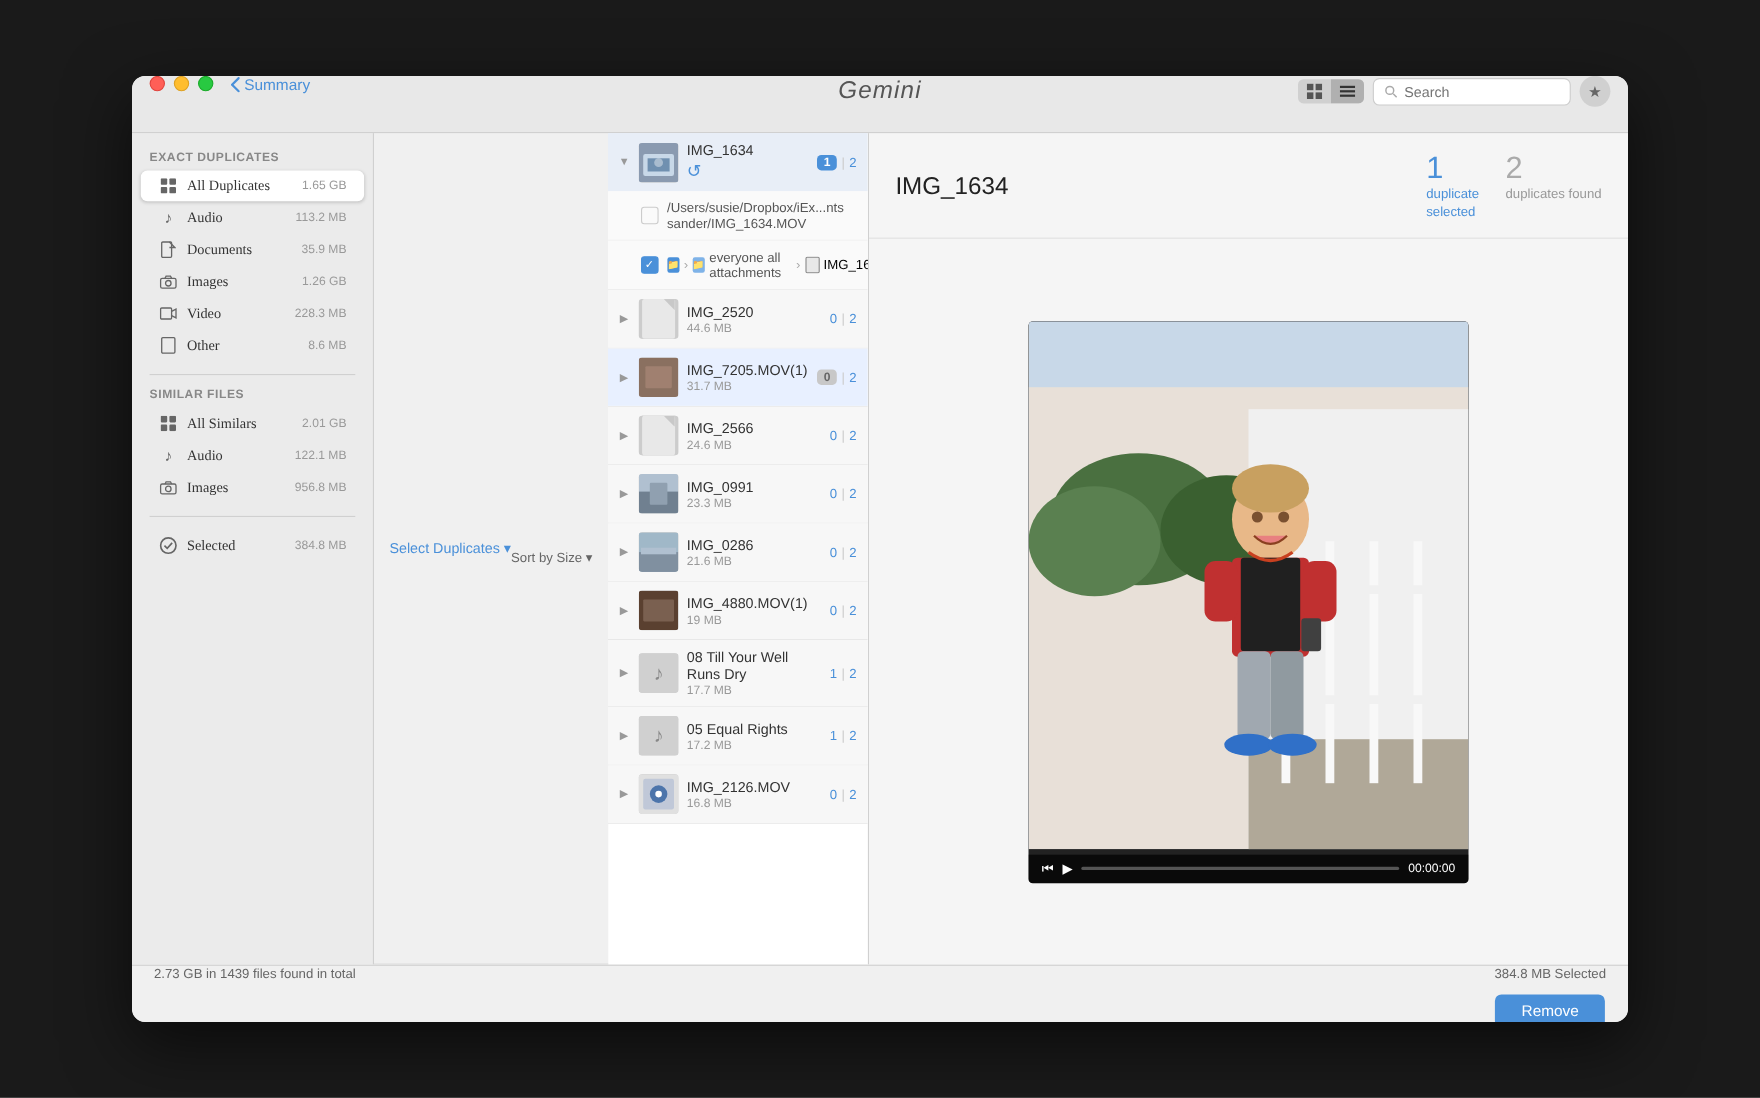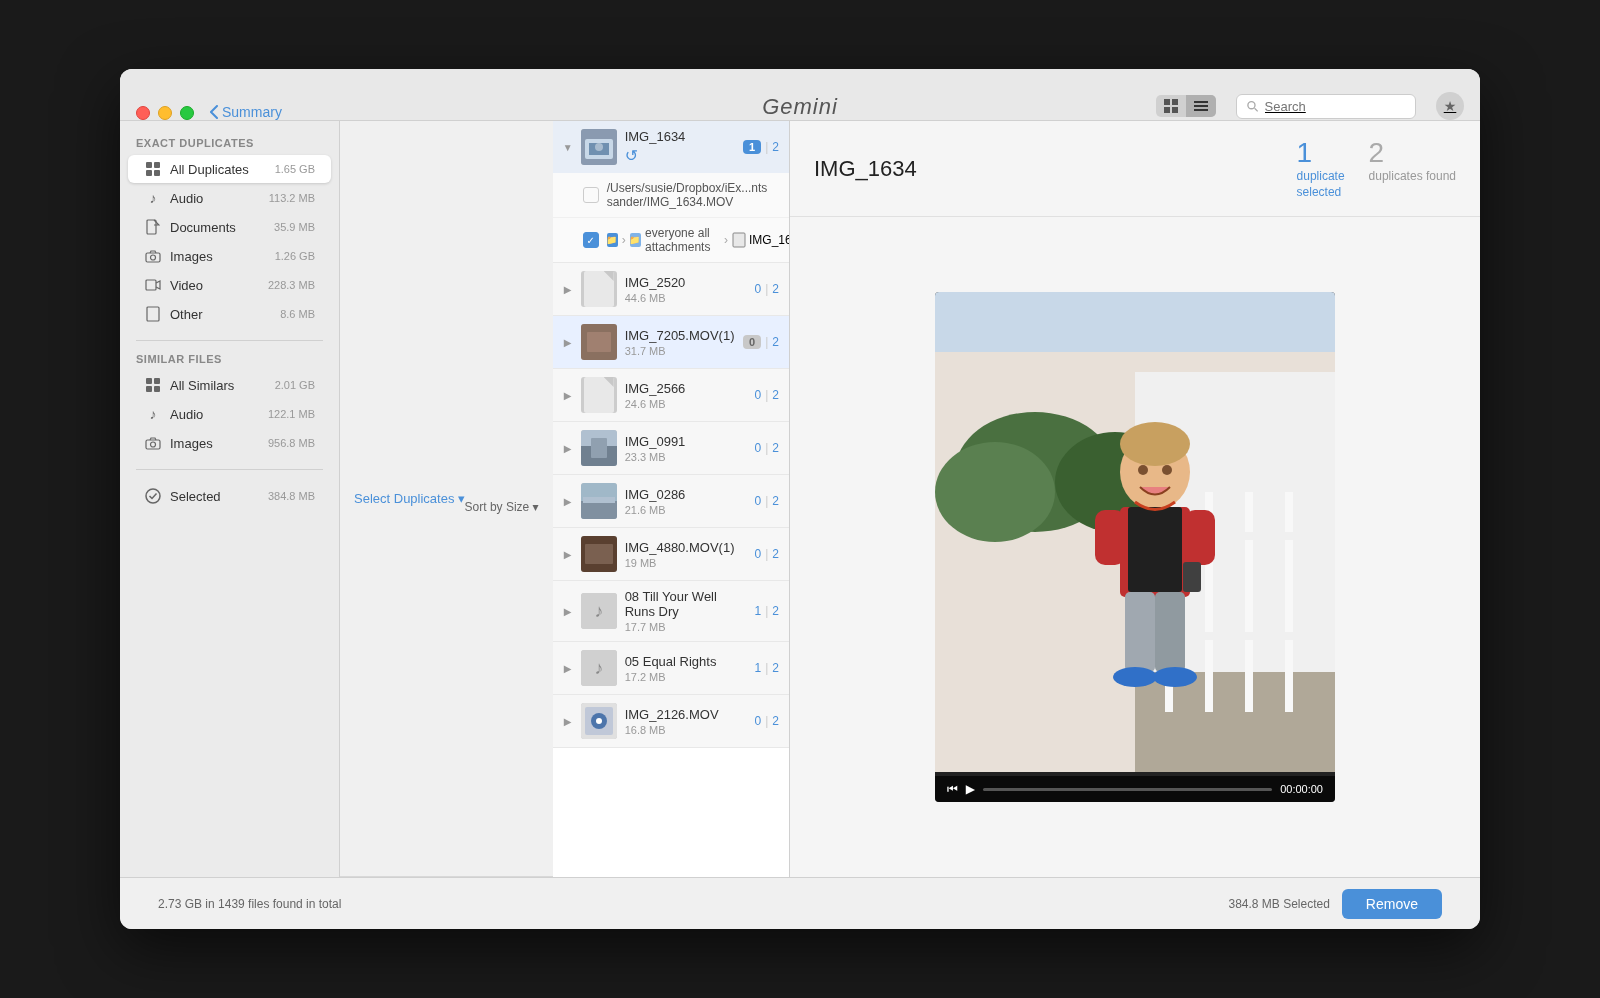--- a/index.html
+++ b/index.html
@@ -20,21 +20,21 @@
       box-shadow: 0 20px 60px rgba(0,0,0,0.6);
       display: flex;
       flex-direction: column;
     }
     
     .titlebar {
       height: 52px;
       background: #e8e8e8;
       border-bottom: 1px solid #d0d0d0;
       display: flex;
-      align-items: flex-end;
+      align-items: flex-start;
       padding: 0 16px;
       flex-shrink: 0;
       position: relative;
     }
     .traffic-lights {
       display: flex;
       gap: 8px;
       align-items: center;
     }
     .traffic-light {
@@ -68,22 +68,21 @@
       font-size: 22px;
       font-weight: 300;
       color: #555;
       letter-spacing: 1px;
       font-style: italic;
     }
     .titlebar-right {
       margin-left: auto;
       display: flex;
       align-items: center;
-      gap: 20px;
-      text-decoration: underline;
+      gap: 8px;
     }
     .view-toggle {
       display: flex;
       background: #d0d0d0;
       border-radius: 5px;
       overflow: hidden;
     }
     .view-btn {
       padding: 4px 8px;
       cursor: pointer;
@@ -163,20 +162,21 @@
       font-size: 14px;
       display: flex;
       align-items: center;
       justify-content: center;
       flex-shrink: 0;
     }
     .sidebar-label {
       font-size: 13px;
       color: #333;
       flex: 1;
+      font-family: Liberation Serif, serif;
     }
     .sidebar-size {
       font-size: 11px;
       color: #999;
     }
     .sidebar-divider {
       height: 1px;
       background: #d0d0d0;
       margin: 12px 16px;
     }
@@ -408,33 +408,33 @@
     .time-display {
       color: #fff;
       font-size: 11px;
     }
     
     .bottom-bar {
       height: 52px;
       background: #f0f0f0;
       border-top: 1px solid #d0d0d0;
       display: flex;
-      align-items: center;
-      padding: 0 38px;
+      padding: 0 20px;
       justify-content: space-between;
       flex-shrink: 0;
     }
     .bottom-info {
       font-size: 12px;
       color: #666;
     }
     .bottom-right {
       display: flex;
       align-items: center;
       gap: 12px;
+      flex-direction: column;
     }
     .selected-size {
       font-size: 12px;
       color: #666;
     }
     .remove-btn {
       background: #4a90d9;
       color: #fff;
       border: none;
       border-radius: 6px;

